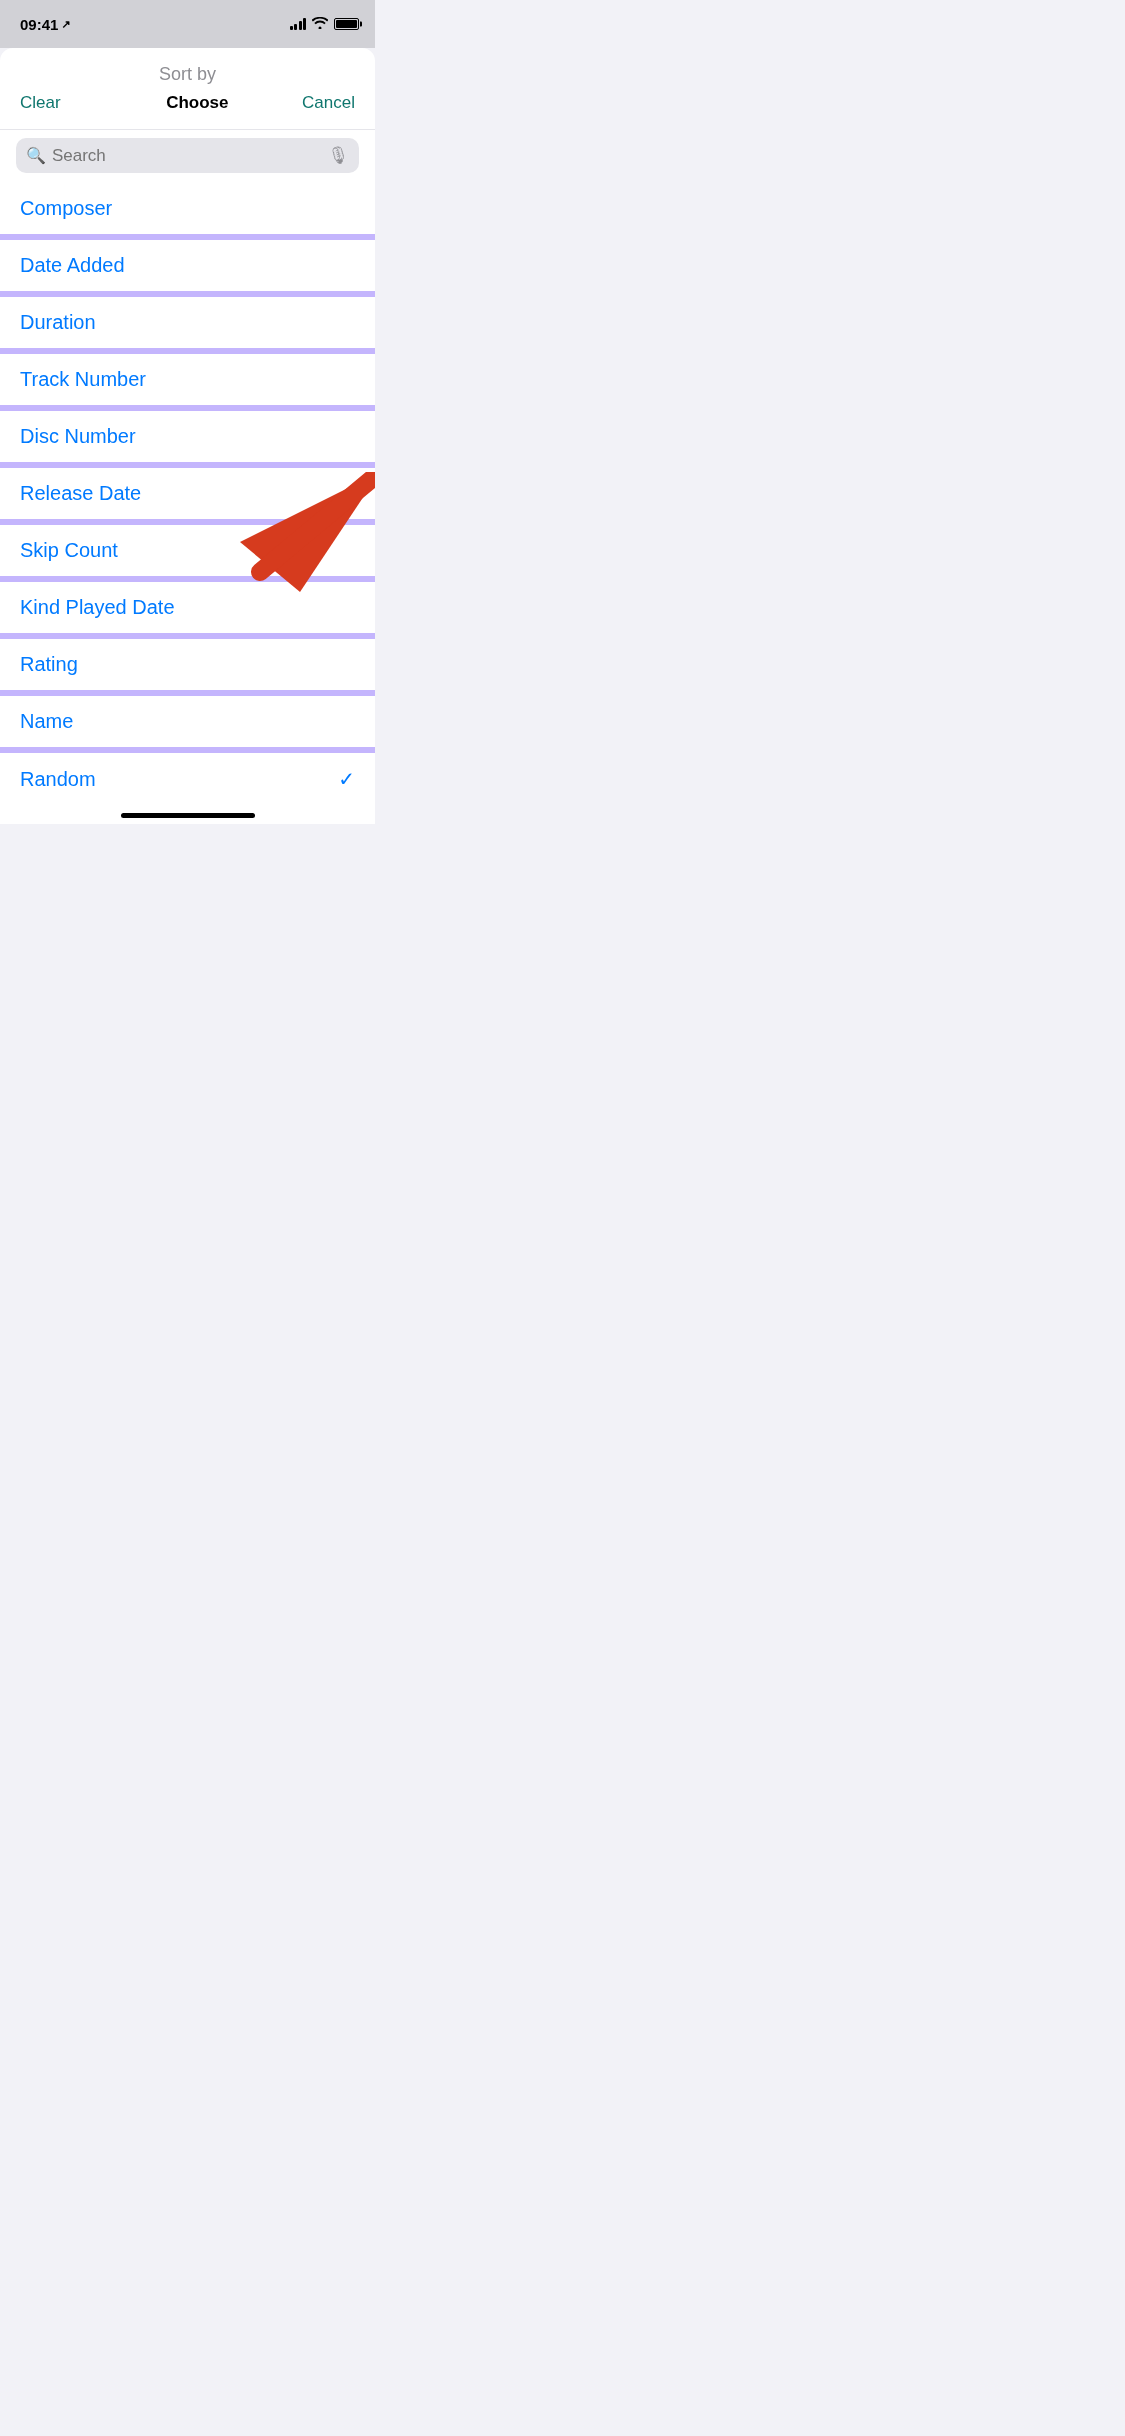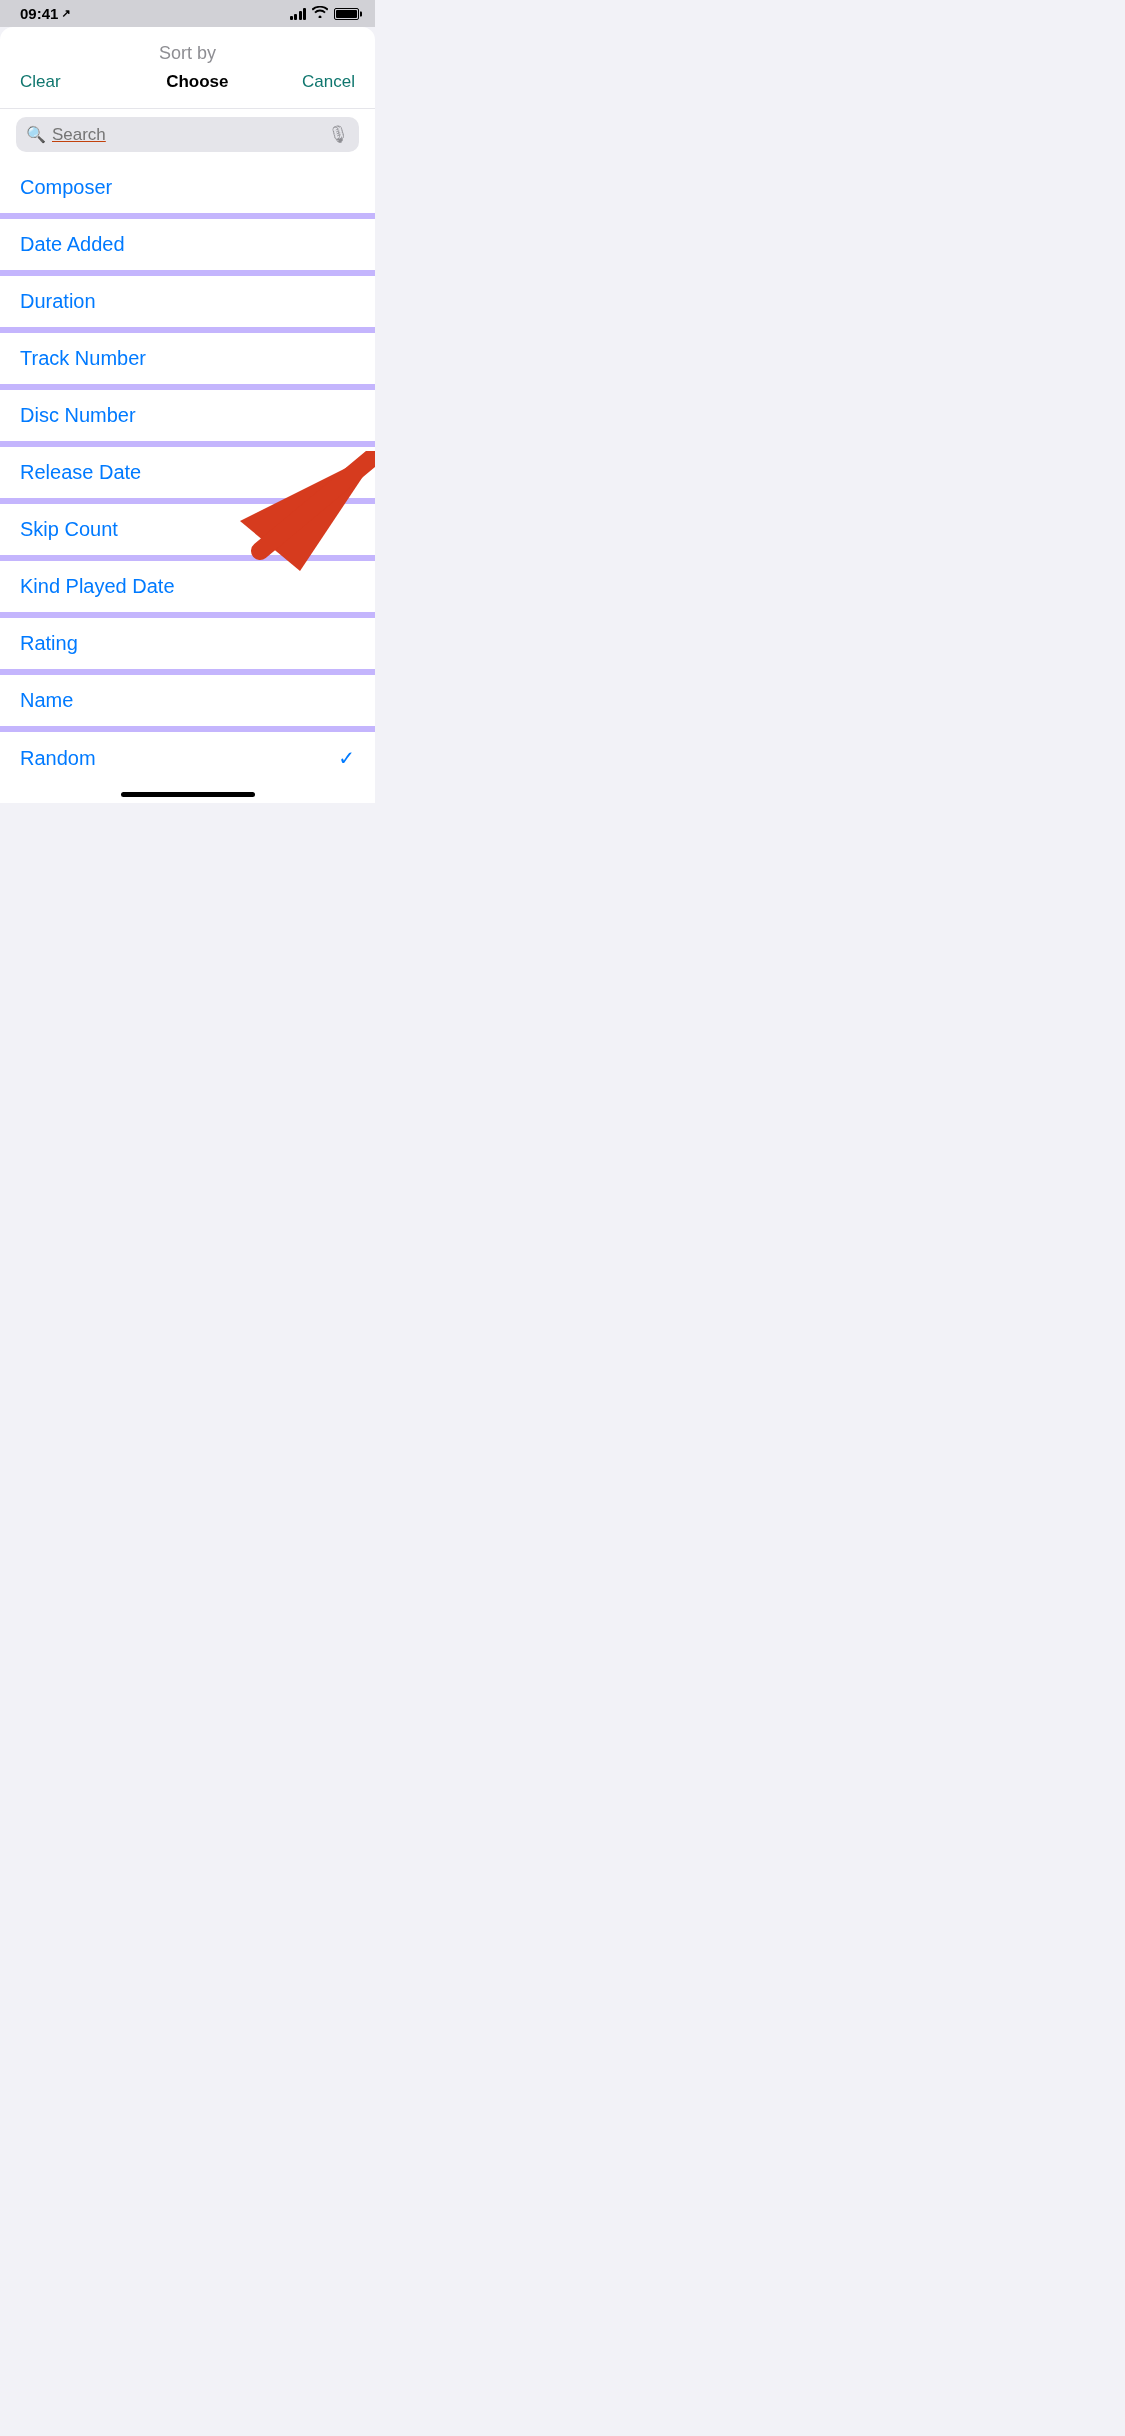--- a/index.html
+++ b/index.html
@@ -13,21 +13,21 @@
     body {
       width: 375px;
       min-height: 812px;
       background: #f2f2f7;
       font-family: -apple-system, 'SF Pro Text', 'Helvetica Neue', sans-serif;
       overflow-x: hidden;
     }
 
     .status-bar {
       background: #d1d1d6;
-      height: 27px;
+      height: 48px;
       display: flex;
       align-items: center;
       justify-content: space-between;
       padding: 0 16px 0 20px;
     }
 
     .status-time {
       font-size: 15px;
       font-weight: 600;
       color: #000;
@@ -161,21 +161,20 @@
     }
 
     .search-input {
       flex: 1;
       background: none;
       border: none;
       outline: none;
       font-size: 17px;
       color: #c2410c;
       font-family: inherit;
-      text-decoration: underline;
     }
 
     .mic-icon {
       color: #8e8e93;
       font-size: 17px;
     }
 
     .list-container {
       background: #fff;
     }

